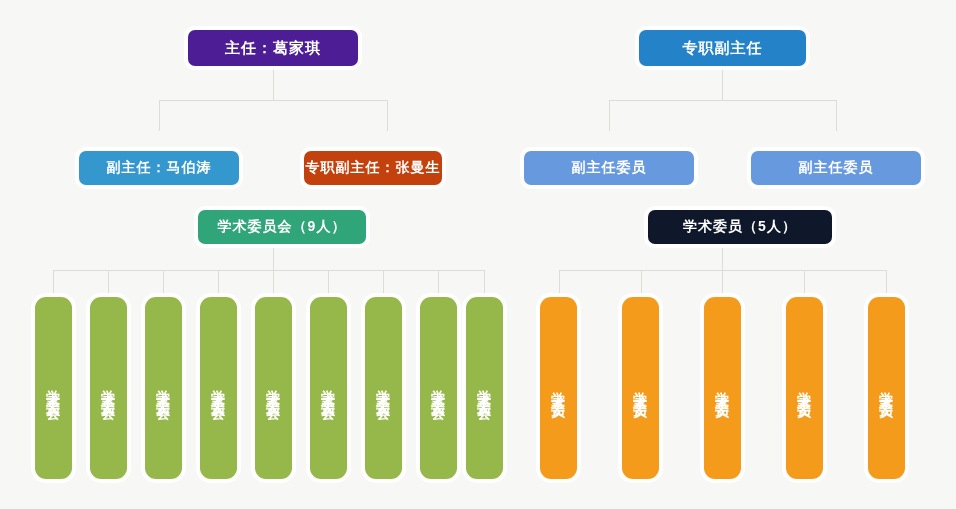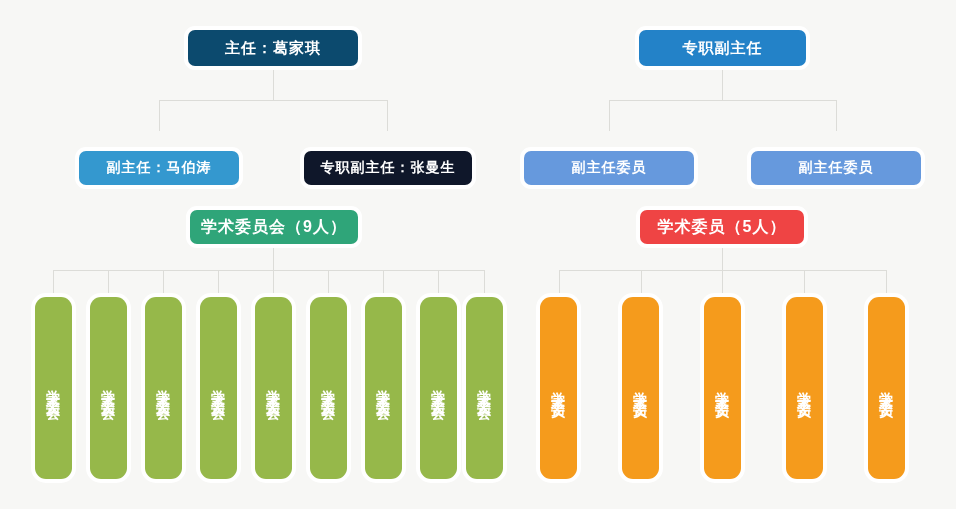--- a/index.html
+++ b/index.html
@@ -43,22 +43,23 @@
   .node.level-1 {
     font-size: 15px;
     height: 36px;
   }
   .node.level-2 {
     font-size: 14px;
     height: 34px;
     margin-top: 20px;
   }
   .node.level-3 {
-    font-size: 16px;
+    font-size: 14px;
     height: 34px;
+    margin-left: 8px;
   }
 
   
   .node.leaf {
     border-radius: 11px;
     writing-mode: vertical-rl;
     text-orientation: upright;
     font-size: 14px;
     letter-spacing: 4px;
     line-height: 1;
@@ -89,25 +90,25 @@
   <div class="line v" style="left:53px;  top:270px; height:27px;"></div>
   <div class="line v" style="left:108px; top:270px; height:27px;"></div>
   <div class="line v" style="left:163px; top:270px; height:27px;"></div>
   <div class="line v" style="left:218px; top:270px; height:27px;"></div>
   <div class="line v" style="left:273px; top:270px; height:27px;"></div>
   <div class="line v" style="left:328px; top:270px; height:27px;"></div>
   <div class="line v" style="left:383px; top:270px; height:27px;"></div>
   <div class="line v" style="left:438px; top:270px; height:27px;"></div>
   <div class="line v" style="left:484px; top:270px; height:27px;"></div>
 
-  <div class="node level-1" style="left:188px; top:30px; width:170px; background:#0c4a6e;">主任：葛家琪</div>
+  <div class="node level-1" style="left:188px; top:30px; width:170px; background:#4c1d95;">主任：葛家琪</div>
 
   <div class="node level-2" style="left:79px; top:131px; width:160px; background:#3498cf;">副主任：马伯涛</div>
 
-  <div class="node level-2" style="left:304px; top:131px; width:168px; background:#0f172a;">专职副主任：张曼生</div>
+  <div class="node level-2" style="left:304px; top:131px; width:138px; background:#c2410c;">专职副主任：张曼生</div>
 
   <div class="node level-3" style="left:190px; top:210px; width:168px; background:#2fa579;">学术委员会（9人）</div>
 
   <div class="node leaf" style="left:35px;  top:297px; width:37px; height:182px; background:#96b84a;">学术委员会</div>
   <div class="node leaf" style="left:90px;  top:297px; width:37px; height:182px; background:#96b84a;">学术委员会</div>
   <div class="node leaf" style="left:145px; top:297px; width:37px; height:182px; background:#96b84a;">学术委员会</div>
   <div class="node leaf" style="left:200px; top:297px; width:37px; height:182px; background:#96b84a;">学术委员会</div>
   <div class="node leaf" style="left:255px; top:297px; width:37px; height:182px; background:#96b84a;">学术委员会</div>
   <div class="node leaf" style="left:310px; top:297px; width:37px; height:182px; background:#96b84a;">学术委员会</div>
   <div class="node leaf" style="left:365px; top:297px; width:37px; height:182px; background:#96b84a;">学术委员会</div>
@@ -126,21 +127,21 @@
   <div class="line v" style="left:722px; top:270px; height:27px;"></div>
   <div class="line v" style="left:804px; top:270px; height:27px;"></div>
   <div class="line v" style="left:886px; top:270px; height:27px;"></div>
 
   <div class="node level-1" style="left:639px; top:30px; width:167px; background:#2382c8;">专职副主任</div>
 
   <div class="node level-2" style="left:524px; top:131px; width:170px; background:#6699dd;">副主任委员</div>
 
   <div class="node level-2" style="left:751px; top:131px; width:170px; background:#6699dd;">副主任委员</div>
 
-  <div class="node level-3" style="left:640px; top:210px; width:164px; background:#ef4444;">学术委员（5人）</div>
+  <div class="node level-3" style="left:640px; top:210px; width:184px; background:#0f172a;">学术委员（5人）</div>
 
   <div class="node leaf" style="left:540px; top:297px; width:37px; height:182px; background:#f59b1c;">学术委员</div>
   <div class="node leaf" style="left:622px; top:297px; width:37px; height:182px; background:#f59b1c;">学术委员</div>
   <div class="node leaf" style="left:704px; top:297px; width:37px; height:182px; background:#f59b1c;">学术委员</div>
   <div class="node leaf" style="left:786px; top:297px; width:37px; height:182px; background:#f59b1c;">学术委员</div>
   <div class="node leaf" style="left:868px; top:297px; width:37px; height:182px; background:#f59b1c;">学术委员</div>
 
 </div>
 
 </body></html>

